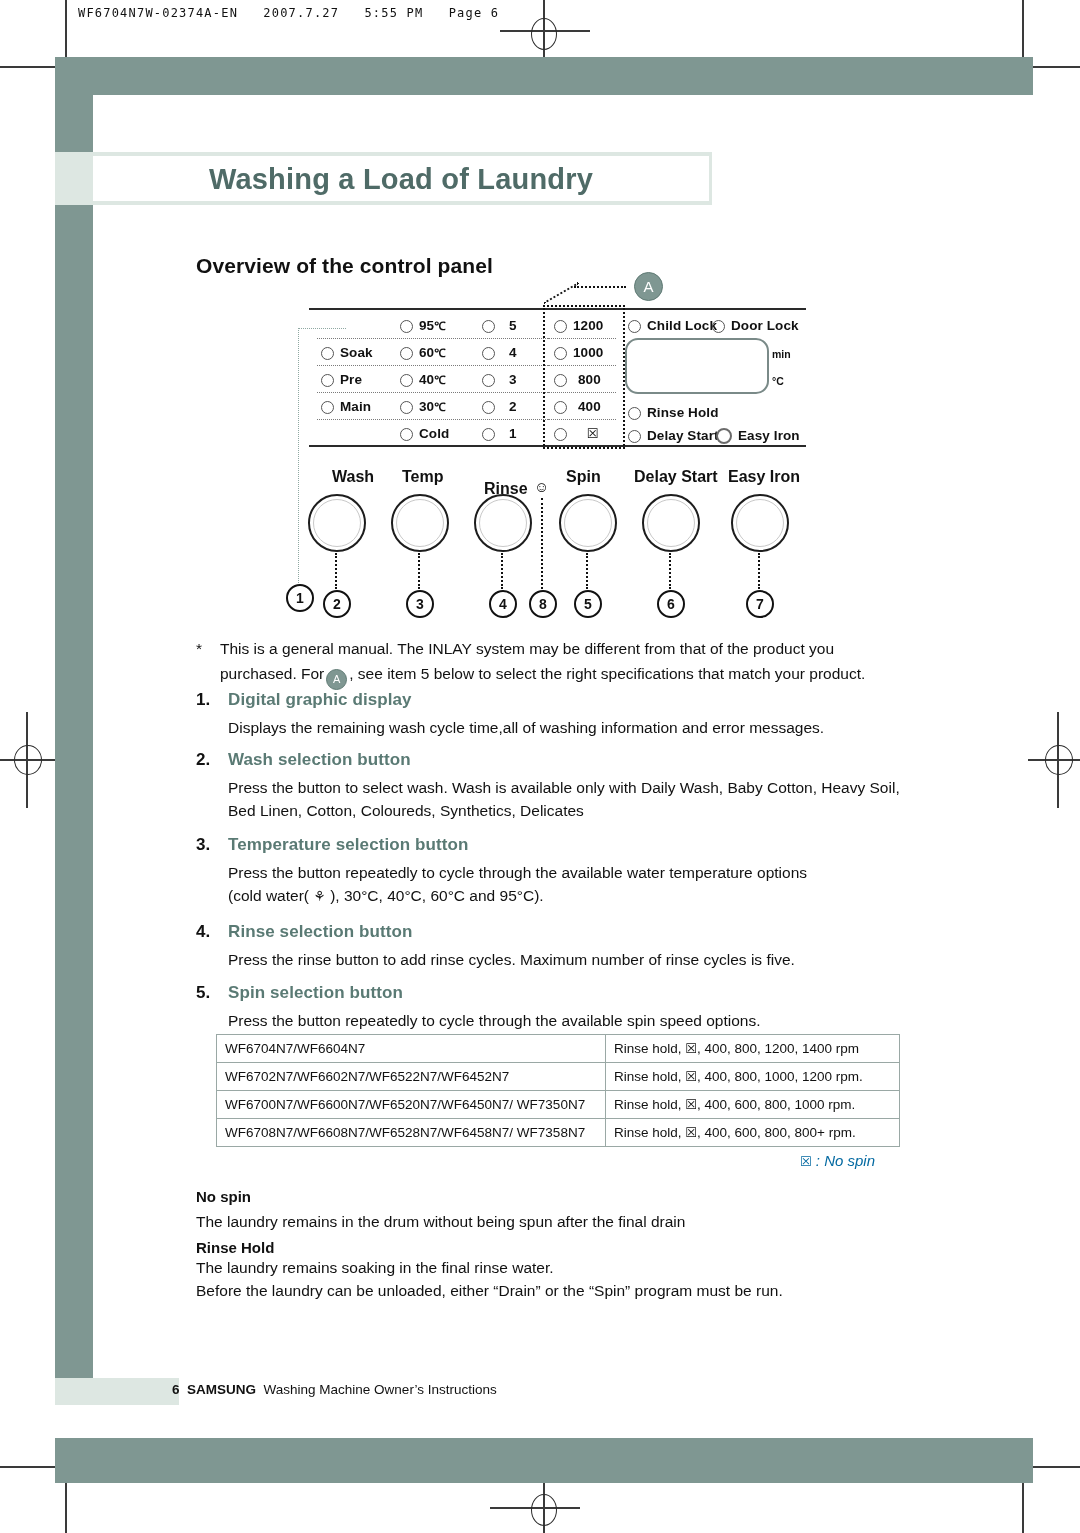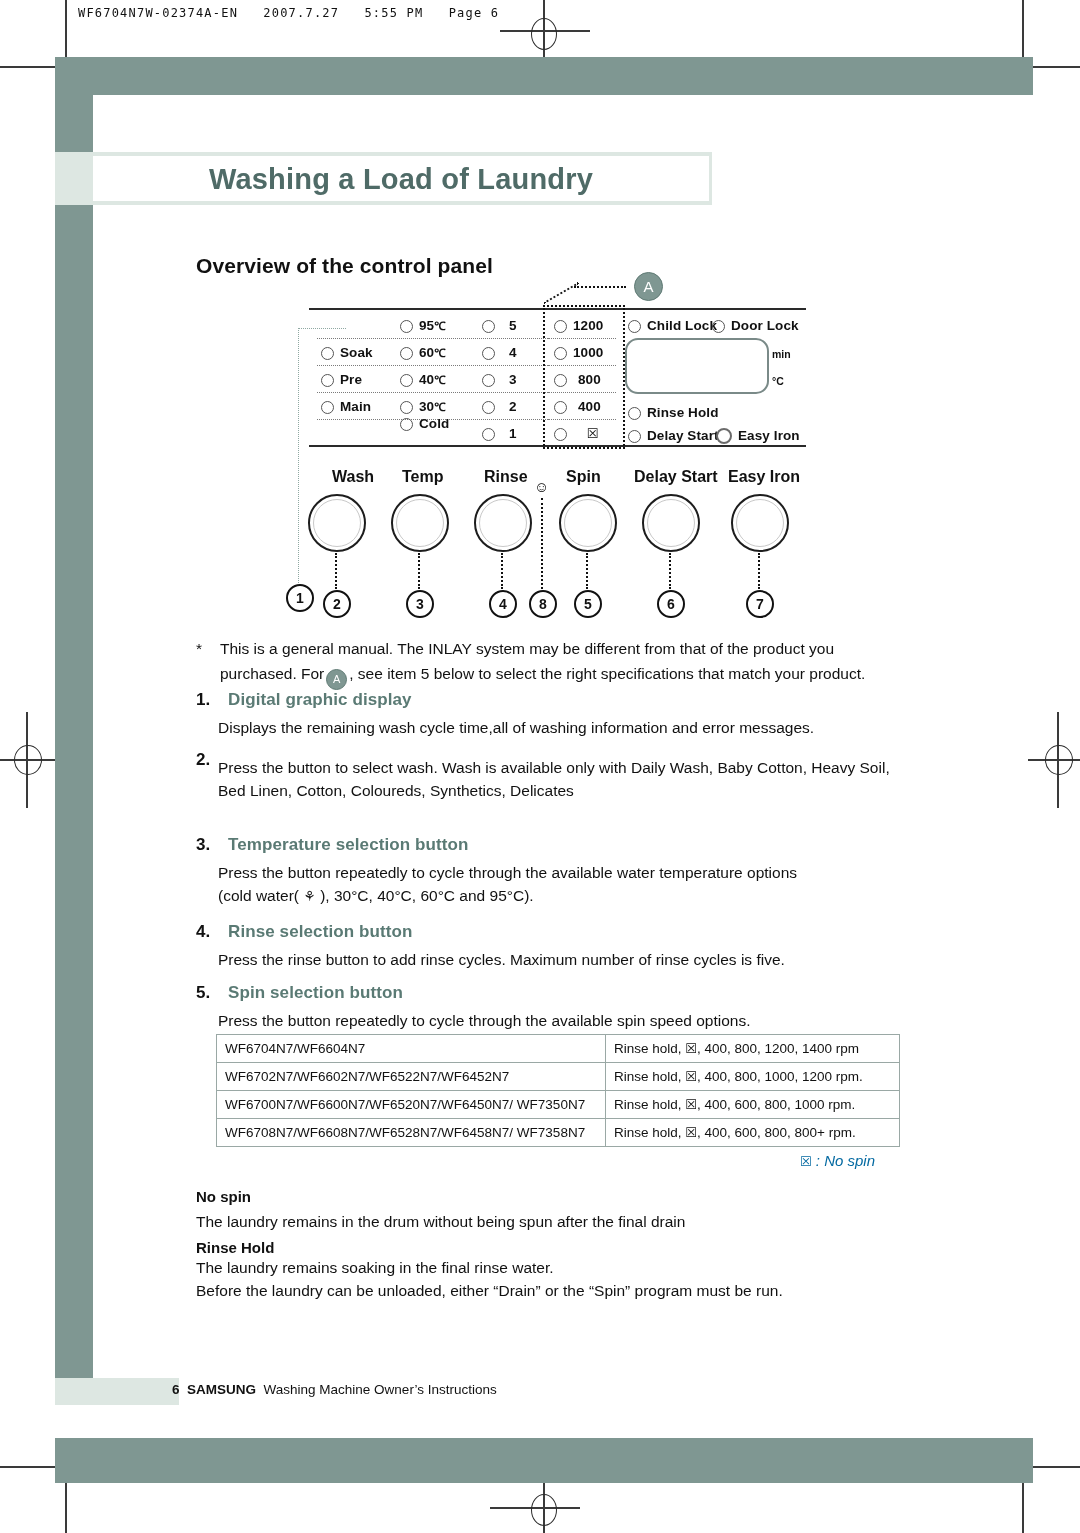--- a/index.html
+++ b/index.html
@@ -83,21 +83,21 @@
   .note .ntext{margin-left:24px;}
   .badgeA-inline{
     display:inline-flex;width:19px;height:19px;border-radius:50%;background:#7f9792;border:1px solid #5f7a74;
     color:#fff;font-size:11px;align-items:center;justify-content:center;vertical-align:-4px;margin:0 2px;
   }
 
   
   .sec{position:absolute;left:196px;width:800px;}
   .sec .num{position:absolute;left:0;top:0;font-size:17px;font-weight:bold;color:#111;}
   .sec .head{margin-left:32px;font-size:17px;font-weight:bold;color:#5a7a74;letter-spacing:.1px;}
-  .sec .body{margin-left:22px;margin-top:6px;font-size:15.5px;line-height:23px;color:#111;}
+  .sec .body{margin-left:32px;margin-top:6px;font-size:15.5px;line-height:23px;color:#111;}
 
   
   .tbl{position:absolute;left:216px;top:1034px;width:684px;border:1.6px solid #4a4a4a;border-collapse:collapse;}
   .tbl td{border:1px solid #9aa8a5;font-size:13.5px;padding:6px 8px;color:#111;vertical-align:middle;}
   .tbl td.left{width:372px;}
   .tbl td.right{white-space:nowrap;}
   .nospin-gly{font-family:"DejaVu Sans",sans-serif;font-size:13px;}
 
   .legend{position:absolute;left:800px;top:1152px;font-size:15px;font-style:italic;color:#0369a1;white-space:nowrap;}
 
@@ -189,21 +189,21 @@
     </div>
     <div class="cellrow" style="left:124px;top:73px;">
       <span class="ro"></span><span class="lbl">60</span><span class="deg">℃</span>
     </div>
     <div class="cellrow" style="left:124px;top:100px;">
       <span class="ro"></span><span class="lbl">40</span><span class="deg">℃</span>
     </div>
     <div class="cellrow" style="left:124px;top:127px;">
       <span class="ro"></span><span class="lbl">30</span><span class="deg">℃</span>
     </div>
-    <div class="cellrow" style="left:124px;top:144px;text-align:center;">
+    <div class="cellrow" style="left:124px;top:154px;text-align:center;">
       <span class="ro"></span><span class="lbl">Cold</span>
     </div>
 
     <div class="cellrow" style="left:206px;top:46px;">
       <span class="ro"></span><span class="lbl" style="margin-left:14px;">5</span>
     </div>
     <div class="cellrow" style="left:206px;top:73px;">
       <span class="ro"></span><span class="lbl" style="margin-left:14px;">4</span>
     </div>
     <div class="cellrow" style="left:206px;top:100px;">
@@ -249,21 +249,21 @@
     </div>
     <div class="cellrow" style="left:352px;top:156px;">
       <span class="ro"></span><span class="lbl">Delay Start</span>
     </div>
     <div class="cellrow" style="left:440px;top:156px;">
       <span class="ro thick"></span><span class="lbl">Easy Iron</span>
     </div>
 
     <div class="knoblabel" style="left:40px;top:196px;margin-left:16px;">Wash</div>
     <div class="knoblabel" style="left:126px;top:196px;">Temp</div>
-    <div class="knoblabel" style="left:208px;top:196px;">Rinse</div>
+    <div class="knoblabel" style="left:208px;top:208px;">Rinse</div>
     <div class="knoblabel" style="left:290px;top:196px;">Spin</div>
     <div class="knoblabel" style="left:358px;top:196px;">Delay Start</div>
     <div class="knoblabel" style="left:452px;top:196px;">Easy Iron</div>
 
     <div class="knob" style="left:32px;top:222px;"></div>
     <div class="knob" style="left:115px;top:222px;"></div>
     <div class="knob" style="left:198px;top:222px;"></div>
     <div class="knob" style="left:283px;top:222px;"></div>
     <div class="knob" style="left:366px;top:222px;"></div>
     <div class="knob" style="left:455px;top:222px;"></div>
@@ -300,20 +300,21 @@
   </div>
 
   <div class="sec" style="top:690px;">
     <span class="num">1.</span>
     <div class="head">Digital graphic display</div>
     <div class="body">Displays the remaining wash cycle time,all of washing information and error messages.</div>
   </div>
 
   <div class="sec" style="top:750px;">
     <span class="num">2.</span>
+    <div class="head">Wash selection button</div>
     <div class="body" style="width:675px;">Press the button to select wash. Wash is available only with Daily Wash, Baby Cotton, Heavy Soil, Bed Linen, Cotton, Coloureds, Synthetics, Delicates</div>
   </div>
 
   <div class="sec" style="top:835px;">
     <span class="num">3.</span>
     <div class="head">Temperature selection button</div>
     <div class="body">
       <div>Press the button repeatedly to cycle through the available water temperature options</div>
       <div>
         <span>(cold water(</span>

